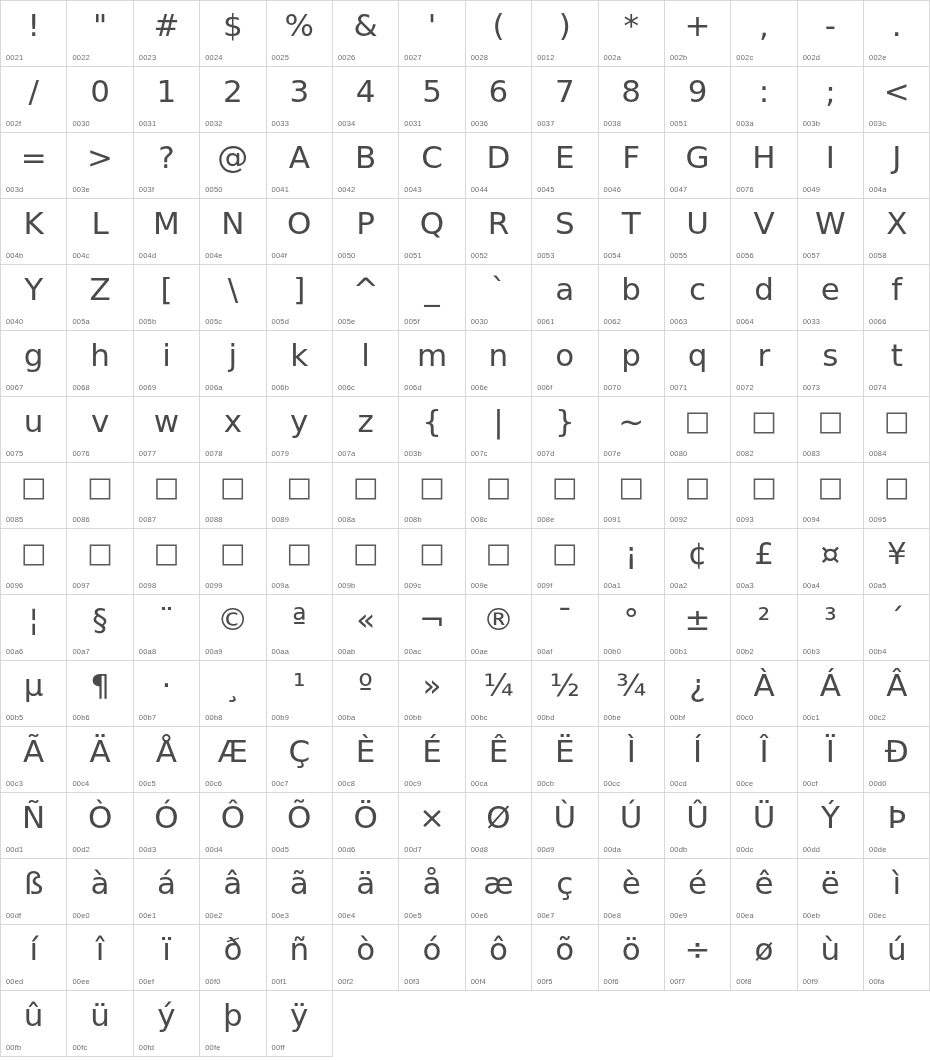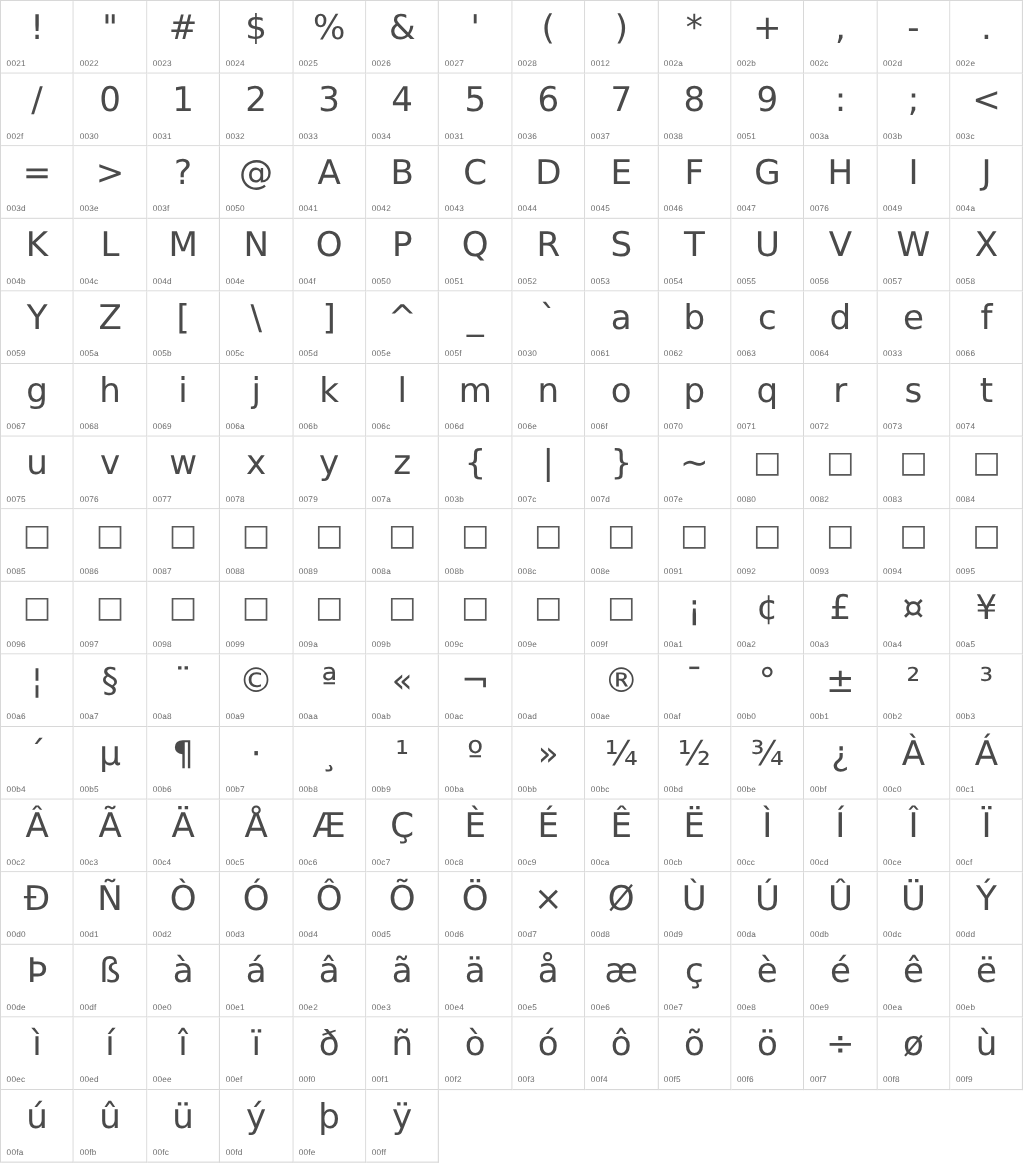--- a/index.html
+++ b/index.html
@@ -286,21 +286,21 @@
     <div class="cell">
       <div class="glyph">W</div>
       <div class="code">0057</div>
     </div>
     <div class="cell">
       <div class="glyph">X</div>
       <div class="code">0058</div>
     </div>
     <div class="cell">
       <div class="glyph">Y</div>
-      <div class="code">0059</div>
+      <div class="code">0040</div>
     </div>
     <div class="cell">
       <div class="glyph">Z</div>
       <div class="code">005a</div>
     </div>
     <div class="cell">
       <div class="glyph">[</div>
       <div class="code">005b</div>
     </div>
     <div class="cell">
@@ -591,24 +591,20 @@
       <div class="glyph">ª</div>
       <div class="code">00aa</div>
     </div>
     <div class="cell">
       <div class="glyph">«</div>
       <div class="code">00ab</div>
     </div>
     <div class="cell">
       <div class="glyph">¬</div>
       <div class="code">00ac</div>
-    </div>
-    <div class="cell">
-      <div class="glyph">­</div>
-      <div class="code">00ad</div>
     </div>
     <div class="cell">
       <div class="glyph">®</div>
       <div class="code">00ae</div>
     </div>
     <div class="cell">
       <div class="glyph">¯</div>
       <div class="code">00af</div>
     </div>
     <div class="cell">

